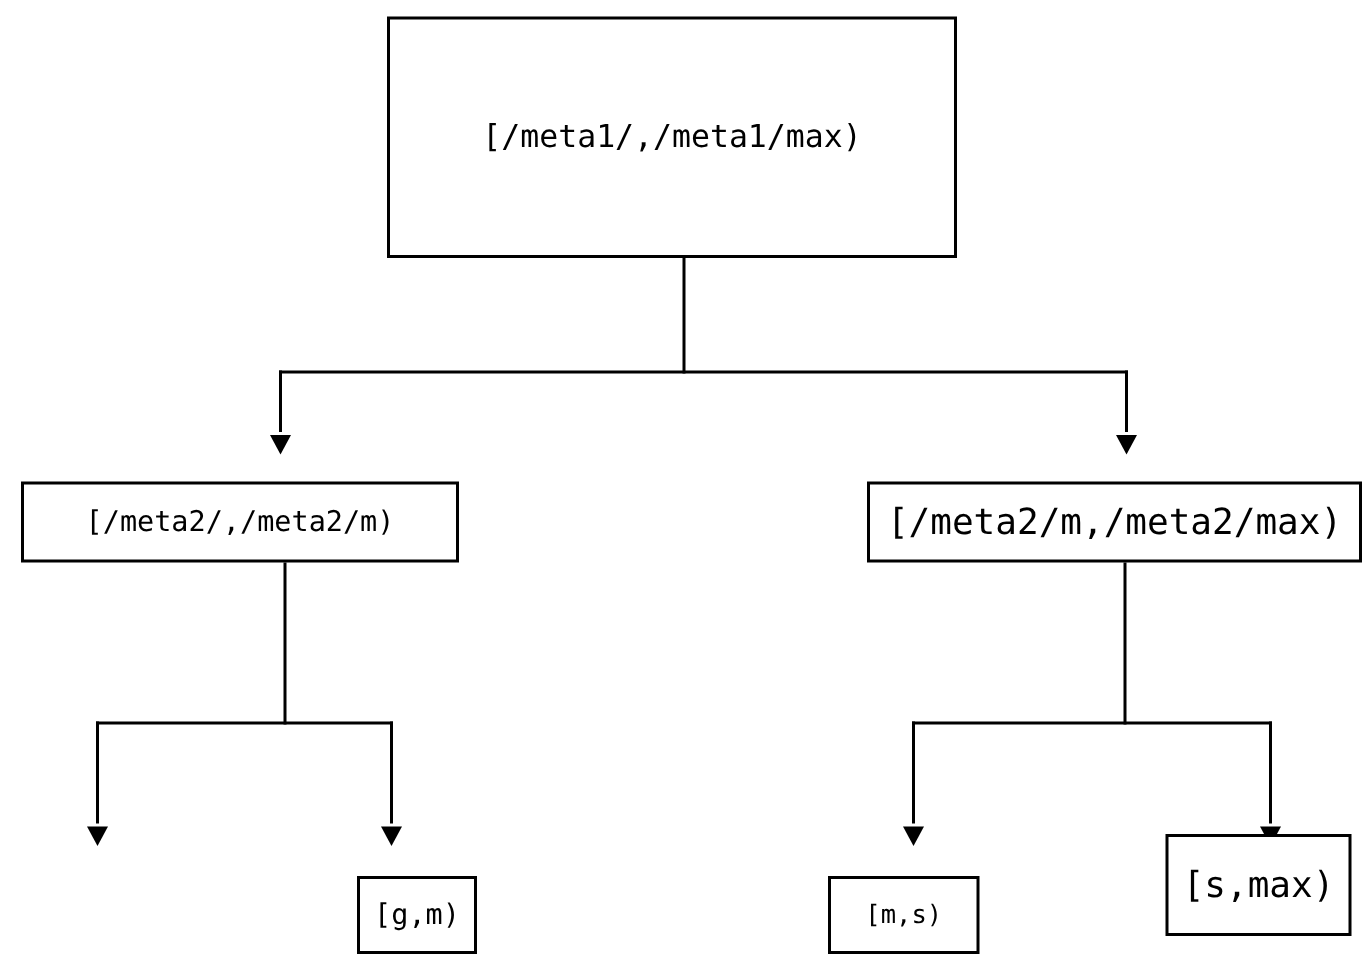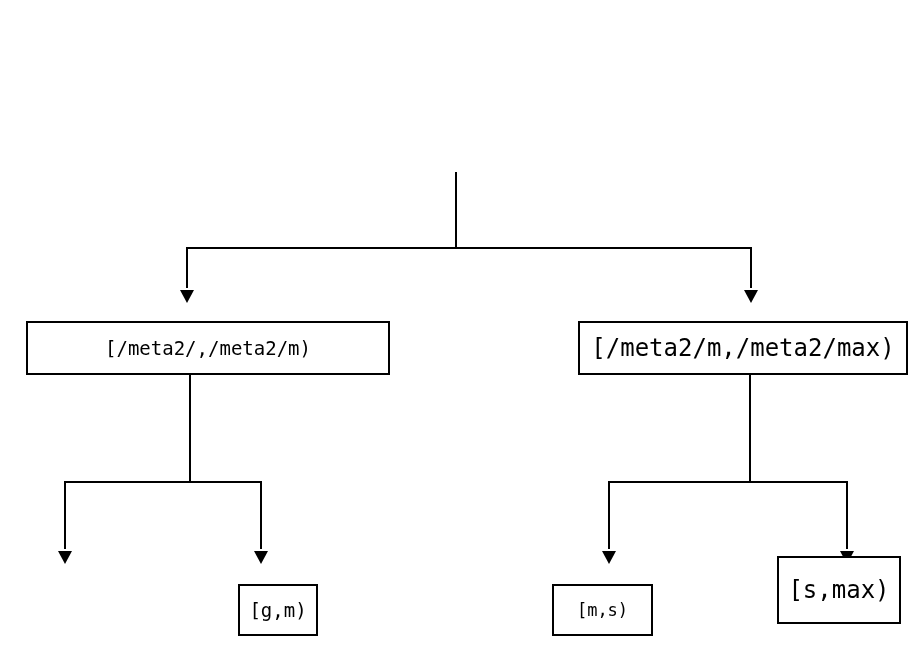--- a/index.html
+++ b/index.html
@@ -34,23 +34,23 @@
   
   #node-root {
     left: 258px;
     top: 11px;
     width: 380px;
     height: 161px;
     font-size: 21px;
   }
   
   #node-mid-left {
-    left: 26px;
+    left: 14px;
     top: 321px;
-    width: 364px;
+    width: 292px;
     height: 54px;
     font-size: 19px;
   }
   #node-mid-right {
     left: 578px;
     top: 321px;
     width: 330px;
     height: 54px;
     font-size: 24px;
   }
@@ -102,20 +102,23 @@
     border-left: 7px solid transparent;
     border-right: 7px solid transparent;
     border-top: 13px solid #000000;
   }
 </style>
 </head>
 <body>
 
 <div id="canvas">
 
+  <div class="node" id="node-root">
+    <span class="node-label">[/meta1/,/meta1/max)</span>
+  </div>
 
   <div class="vline" id="edge-root-stem" style="left:455px; top:172px; height:77px;"></div>
 
   <div class="hline" id="edge-root-bar" style="left:186px; top:247px; width:566px;"></div>
 
   <div class="vline" id="edge-root-to-mid-left" style="left:186px; top:247px; height:41px;"></div>
   <div class="arrowhead" id="arrow-root-to-mid-left" style="left:180px; top:290px;"></div>
 
   <div class="vline" id="edge-root-to-mid-right" style="left:750px; top:247px; height:41px;"></div>
   <div class="arrowhead" id="arrow-root-to-mid-right" style="left:744px; top:290px;"></div>

